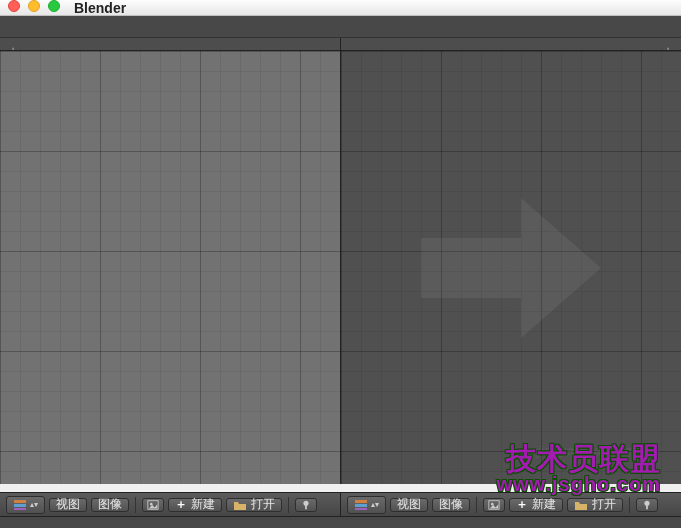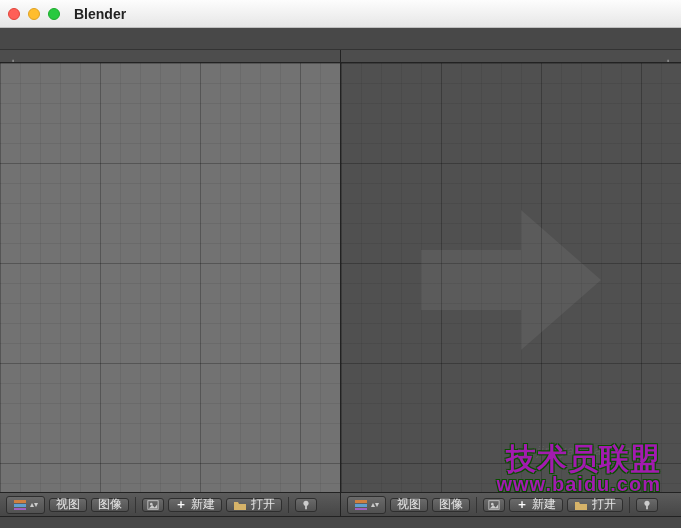--- a/index.html
+++ b/index.html
@@ -6,25 +6,24 @@
   body {
     width: 681px;
     height: 528px;
     background: #f0f0f0;
     font-family: Arial, sans-serif;
     font-size: 13px;
     overflow: hidden;
     position: relative;
   }
   .titlebar {
-    height: 28px;
+    height: 16px;
     background: linear-gradient(#fdfdfd,#e6e6e6);
     border-bottom: 1px solid #bfbfbf;
     display: flex;
-    align-items: center;
     padding: 0 8px;
   }
   .traffic { display: flex; gap: 8px; margin-right: 14px; }
   .dot { width: 12px; height: 12px; border-radius: 50%; }
   .dot.close { background: #ff5f57; border: 1px solid #e1453a; }
   .dot.min   { background: #ffbd2e; border: 1px solid #e0a223; }
   .dot.max   { background: #28c940; border: 1px solid #1dac2c; }
   .title { font-weight: bold; color: #222; font-size: 14px; }
 
   .menubar {
@@ -261,14 +260,14 @@
         </svg>
     </div>
   </div>
 
 </div>
 <div style="position:absolute;bottom:0;left:0;right:0;height:12px;background:#484848;border-top:1px solid #222"></div>
 
 <div class="ghost">jingyan.baidu.com</div>
 <div class="watermark">
   <div class="l1">技术员联盟</div>
-  <div class="l2">www.baidu.com</div>
+  <div class="l2">www.jsgho.com</div>
 </div>
 
 </body></html>

